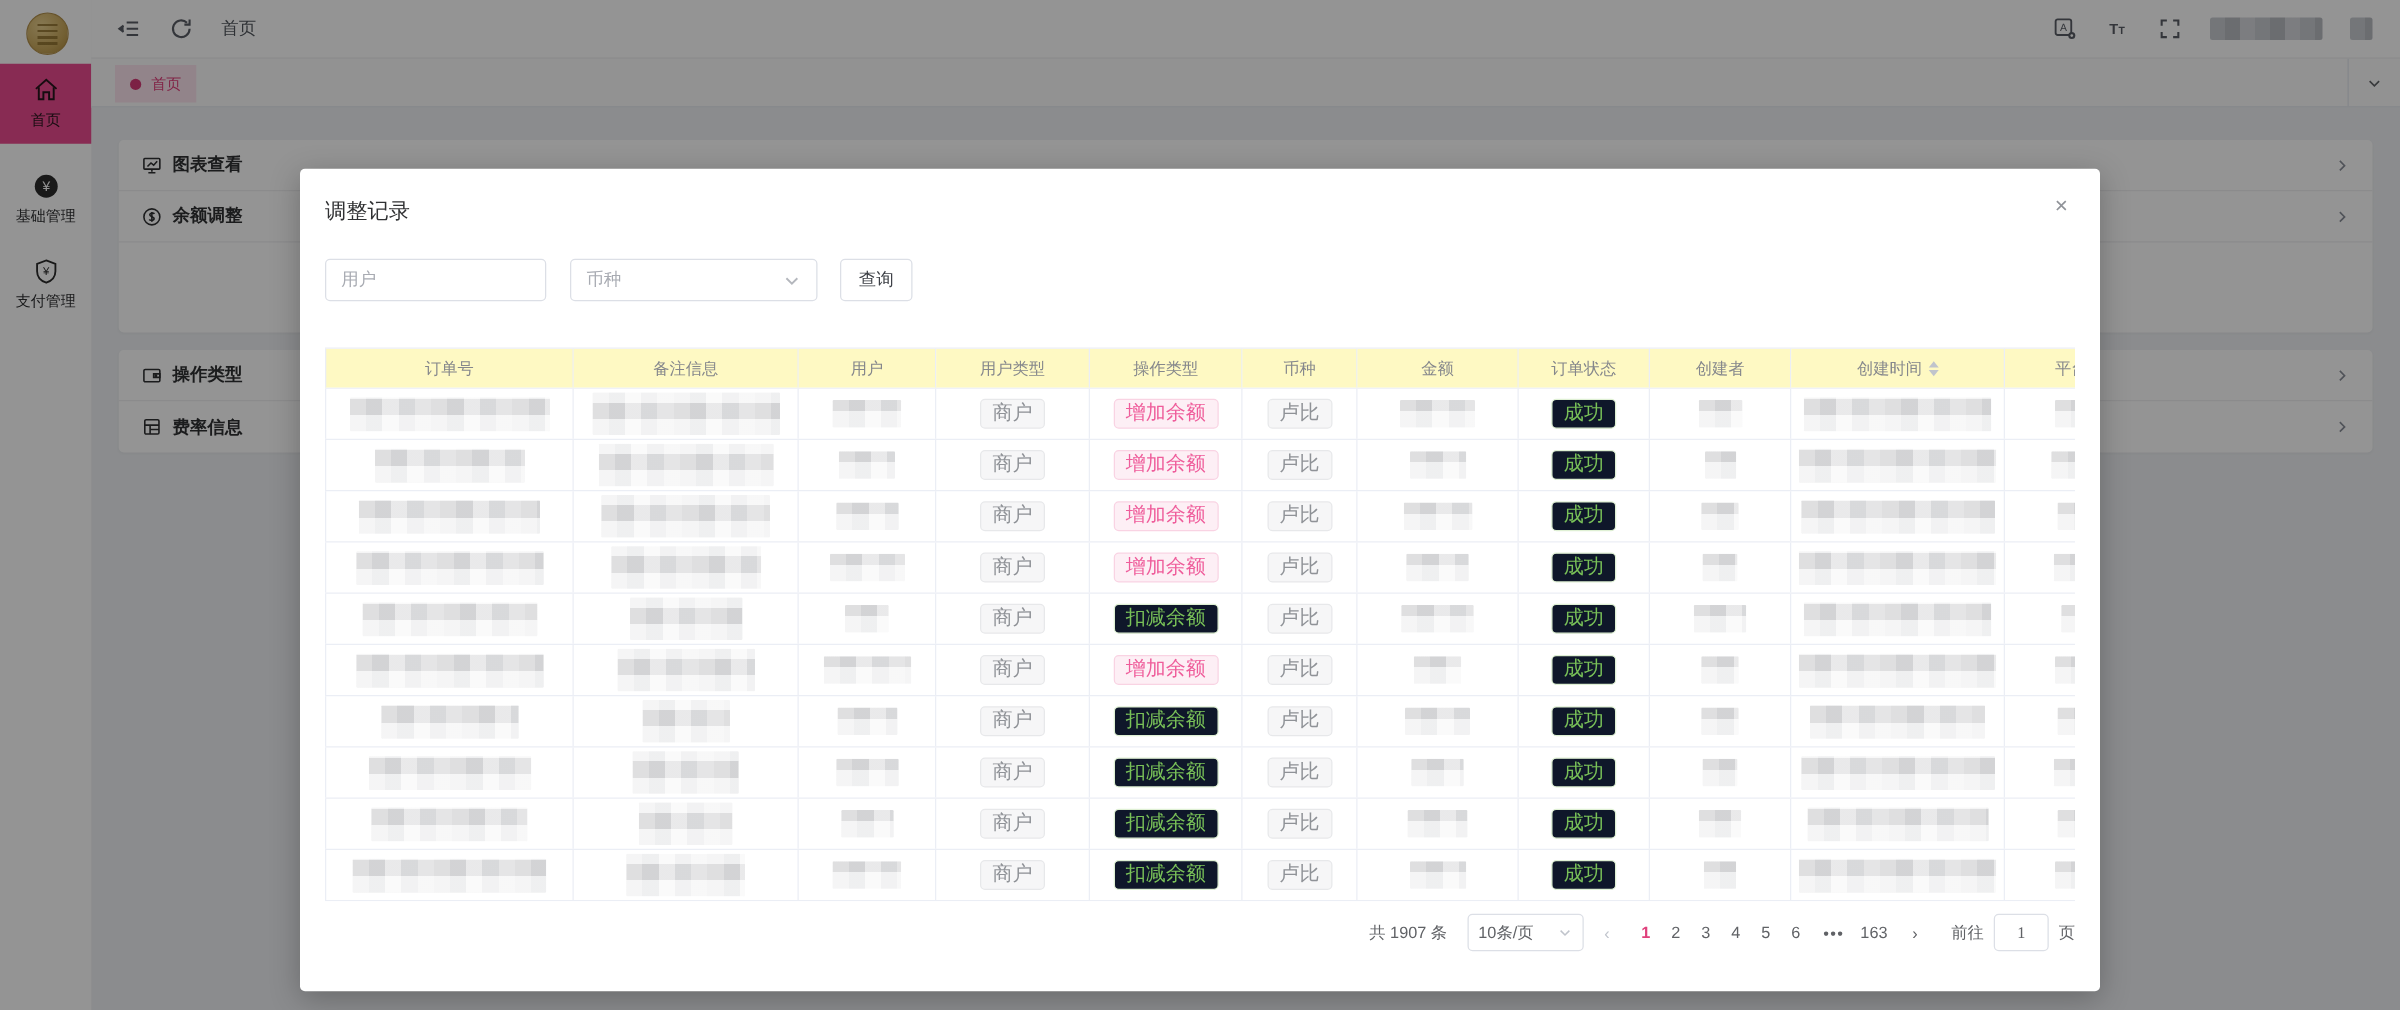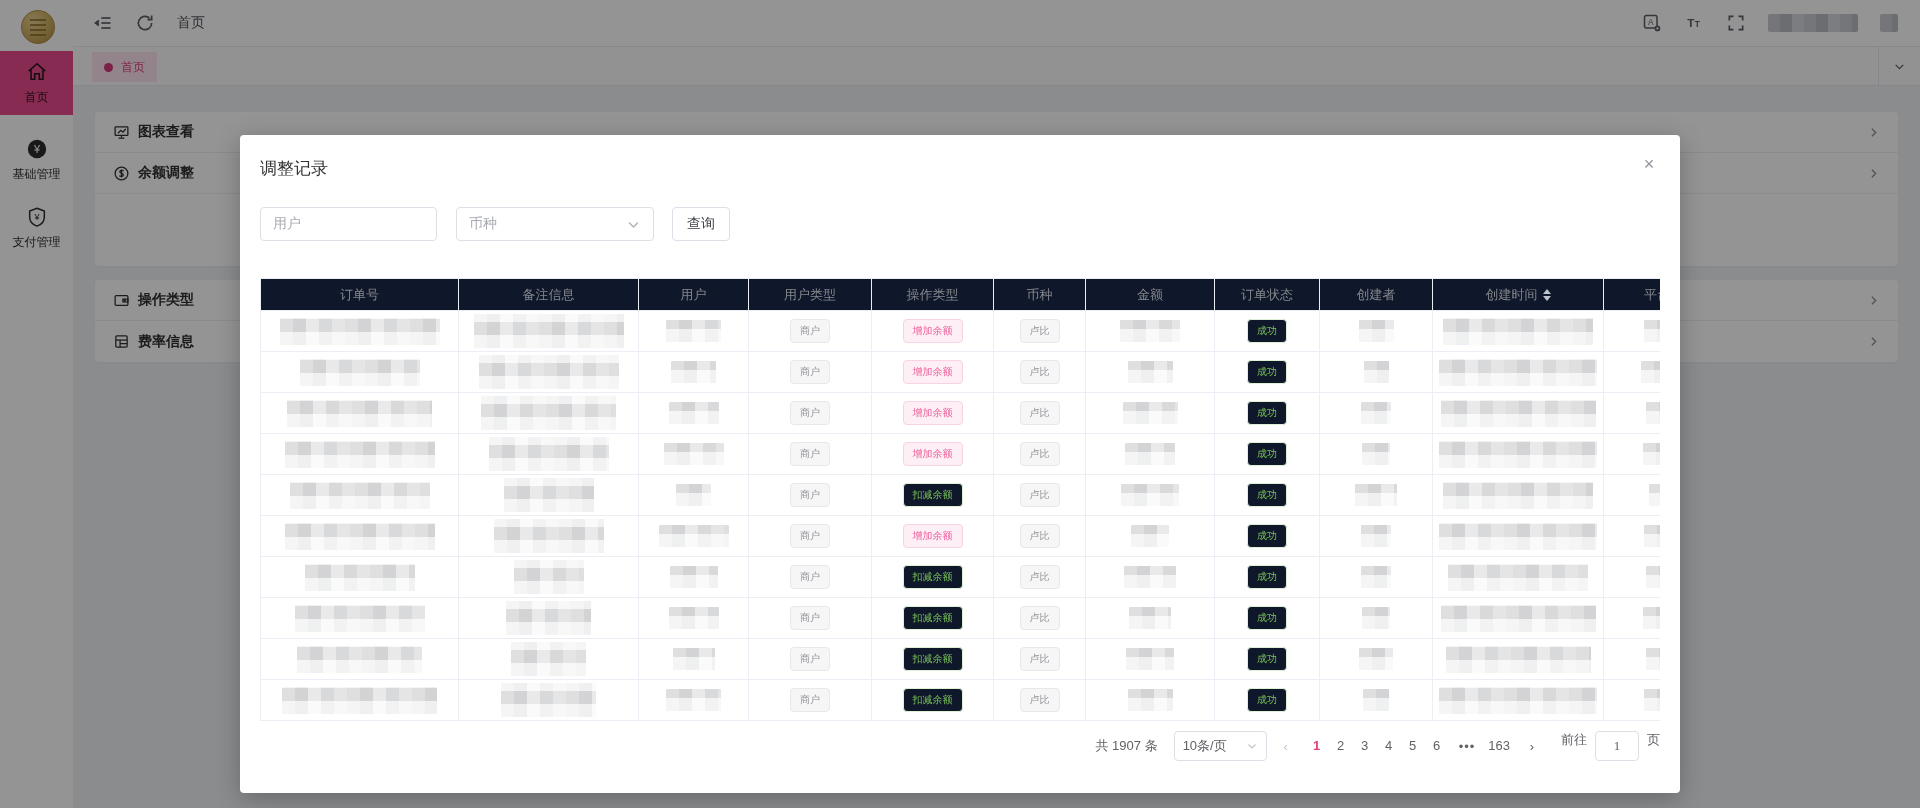--- a/index.html
+++ b/index.html
@@ -69,27 +69,27 @@
     font-size:14px; color:#3d4046; cursor:pointer; font-family:inherit; }
 
   
   .table-wrap { position:absolute; left:20px; top:143px; width:1400px; overflow:hidden;
     border-top:1px solid #ebeef5; }
   .trow { display:grid; grid-template-columns:199px 180px 110px 123px 122px 92px 129px 105px 113px 171px 120px;
     width:1464px; border-bottom:1px solid #ebeef5; }
   .trow > div { border-right:1px solid #ebeef5; display:flex; align-items:center; justify-content:center;
     min-height:40px; padding:2px 6px; }
   .trow > div:first-child { border-left:1px solid #ebeef5; }
-  .thead > div { min-height:31px; font-size:13px; color:#85878c; background:#0f172a; }
+  .thead > div { min-height:31px; font-size:13px; color:#85878c; background:#fef9c3; }
   .sort-carets { display:inline-flex; flex-direction:column; margin-left:5px; gap:2px; }
   .sort-carets i { width:0; height:0; border-left:4px solid transparent; border-right:4px solid transparent; }
   .sort-carets .up { border-bottom:5px solid #c0c4cc; }
   .sort-carets .down { border-top:5px solid #c0c4cc; }
 
-  .tag { display:inline-block; padding:3px 9px; font-size:10px; line-height:16px; border-radius:4px; border:1px solid; white-space:nowrap; }
+  .tag { display:inline-block; padding:3px 9px; font-size:16px; line-height:16px; border-radius:4px; border:1px solid; white-space:nowrap; }
   .tag.info    { color:#8f9297; background:#f6f6f7; border-color:#e7e8ea; }
   .tag.pink    { color:#ef5d9b; background:#fdeff5; border-color:#f9d3e3; }
   .tag.green   { color:#79c158; background:#0f172a; border-color:#dff0d4; }
 
   .mosaic { height:27px; border-radius:1px;
     background:
       repeating-linear-gradient(0deg, rgba(255,255,255,.55) 0 13px, rgba(0,0,0,.045) 13px 26px),
       repeating-linear-gradient(90deg,#e9e9ea 0 13px,#dcdddf 13px 26px,#f4f4f5 26px 39px,#e2e3e5 39px 52px,#efeff0 52px 65px); }
   .mosaic.small { height:22px; }
   .mosaic.two { height:34px; }
@@ -97,21 +97,21 @@
   
   .pager { position:absolute; right:20px; bottom:32px; display:flex; align-items:center; font-size:13px; color:#606266; gap:8px; }
   .total { margin-right:8px; color:#606266; }
   .psize { width:93px; height:30px; border:1px solid #dcdfe6; border-radius:4px; display:flex; align-items:center;
     justify-content:space-between; padding:0 8px; color:#606266; cursor:pointer; }
   .parrow { width:22px; text-align:center; color:#c0c4cc; cursor:pointer; font-size:13px; }
   .parrow.on { color:#606266; }
   .pnum { min-width:24px; height:26px; line-height:26px; text-align:center; cursor:pointer; color:#606266; padding:0 3px; }
   .pnum.active { color:#e0417c; font-weight:bold; }
   .pdots { letter-spacing:1px; color:#606266; padding:0 2px; }
-  .goto { margin-left:10px; display:flex; align-items:flex-start; gap:8px;font-family:Liberation Serif, serif; }
+  .goto { margin-left:10px; display:flex; align-items:center; gap:8px;font-family:Liberation Serif, serif; }
   .goto input { width:44px; height:30px; border:1px solid #dcdfe6; border-radius:4px; text-align:center;
     font-size:13px; color:#606266; font-family:inherit; outline:none; }
 
   svg { display:block; }
 </style>
 </head>
 <body>
 
 <div class="sidebar">
   <div class="logo"></div>

